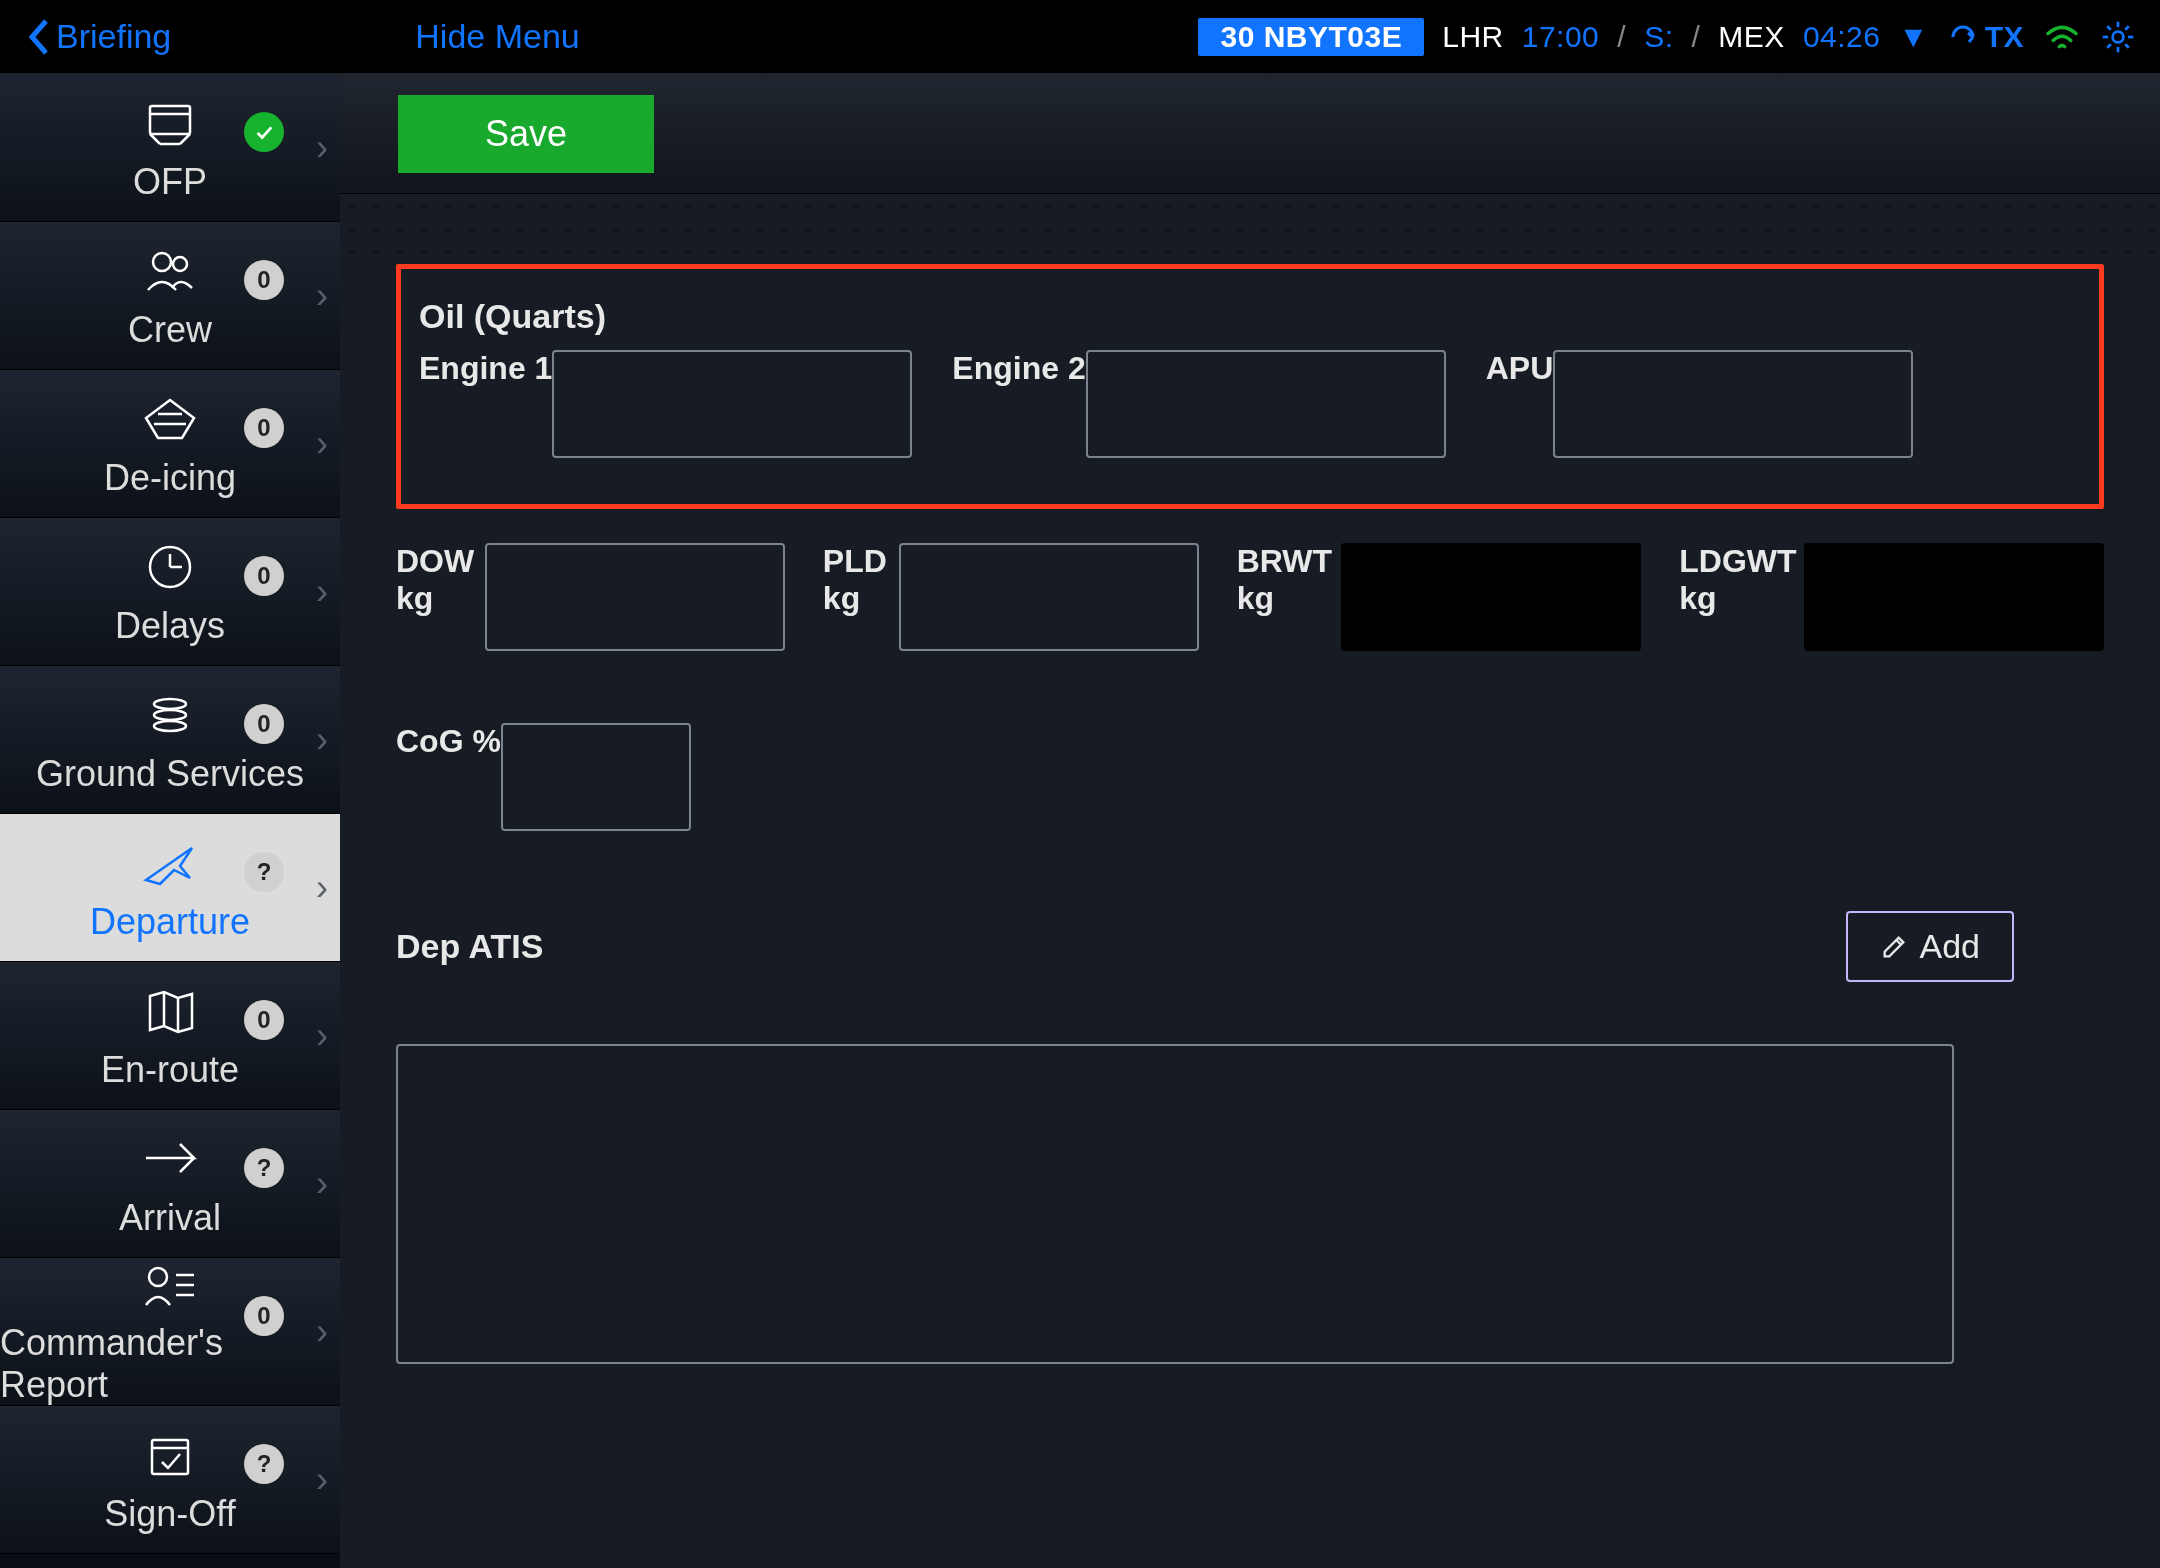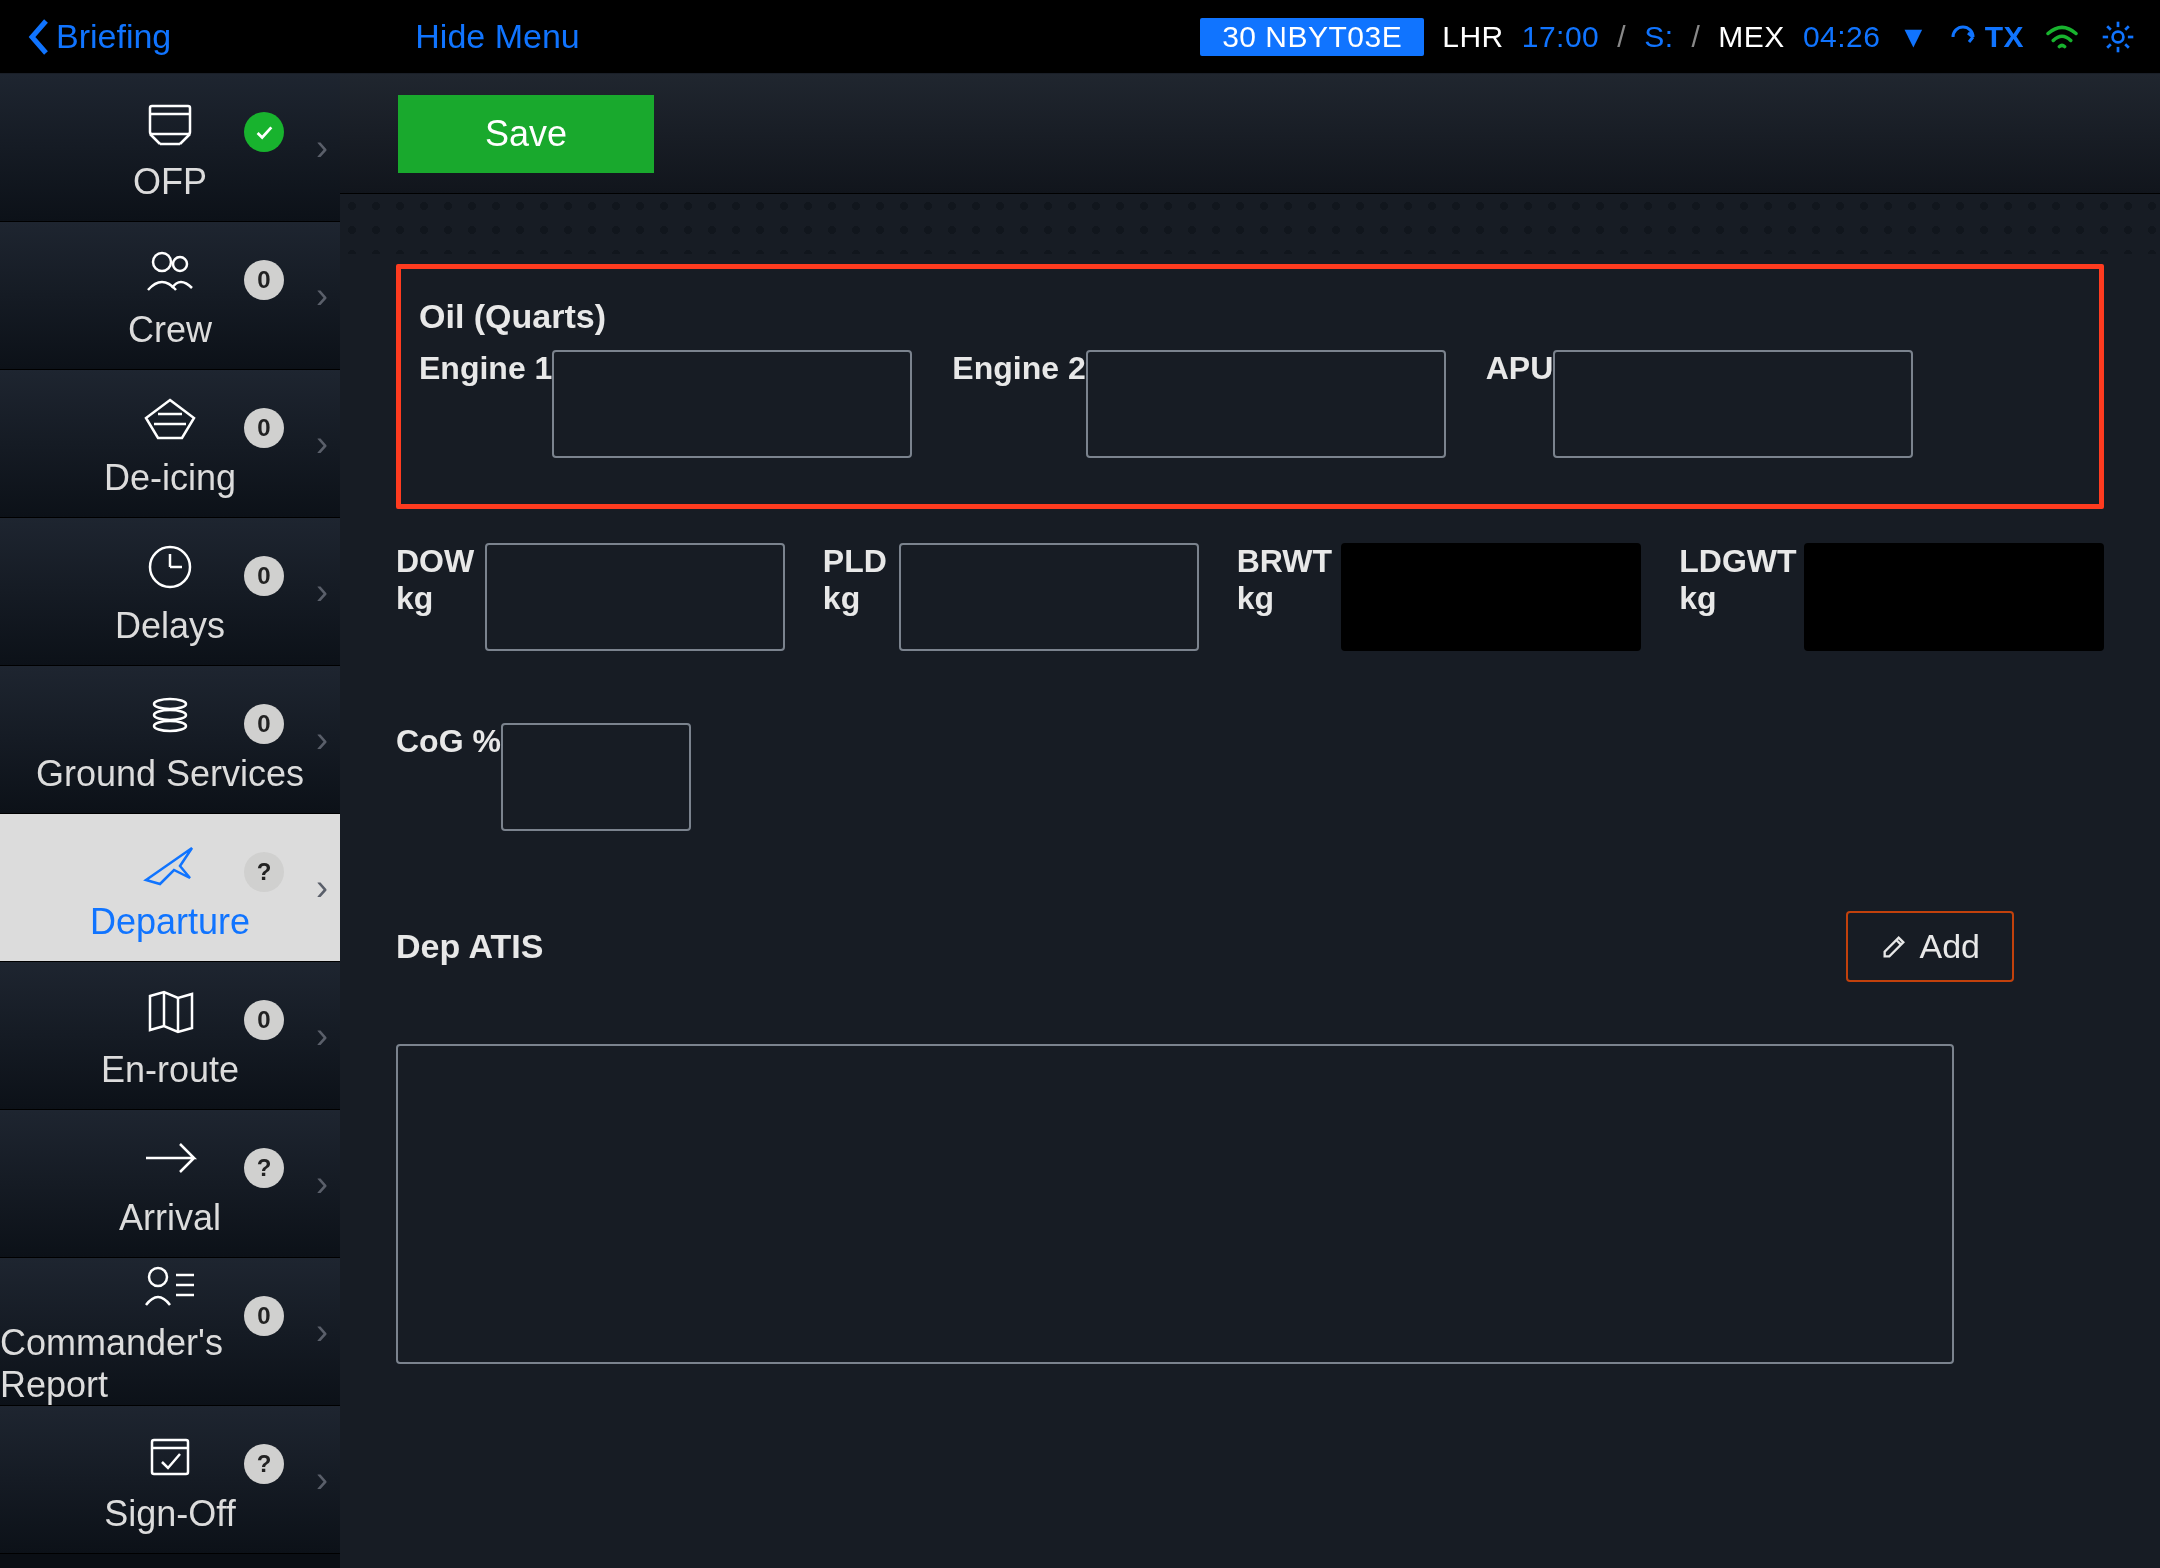--- a/index.html
+++ b/index.html
@@ -5,21 +5,21 @@
   * { box-sizing: border-box; margin: 0; padding: 0; }
   html, body { width: 2160px; height: 1568px; background: #0a0e14; font-family: -apple-system, "Helvetica Neue", Arial, sans-serif; color: #e8e8e8; overflow: hidden; }
   body { transform-origin: top left; }
 
   
   .topbar { height: 74px; background: #000; display: flex; align-items: center; padding: 0 24px; gap: 24px; font-size: 34px; border-bottom: 1px solid #1a1f28; }
   .back-btn { display: flex; align-items: center; color: #1074ff; cursor: pointer; }
   .back-btn svg { width: 28px; height: 40px; margin-right: 4px; }
   .hide-menu { color: #1074ff; margin-left: 220px; cursor: pointer; }
   .top-right { margin-left: auto; display: flex; align-items: center; gap: 18px; font-size: 30px; letter-spacing: 0.5px; }
-  .pill { background: #1074ff; color: #fff; padding: 2px 22px; border-radius: 2px; font-weight: 400; }
+  .pill { background: #1074ff; color: #fff; padding: 2px 22px; border-radius: 2px; font-weight: 700; }
   .airport-white { color: #fff; font-weight: 500; }
   .airport-time { color: #1074ff; }
   .slash { color: #888; }
   .tx { color: #1074ff; font-weight: 700; display: flex; align-items: center; gap: 6px; }
 
   
   .layout { display: flex; height: calc(100% - 74px); }
 
   
   .sidebar { width: 340px; background: #0a0e14; display: flex; flex-direction: column; }
@@ -50,21 +50,21 @@
   .field-row { display: flex; gap: 40px; margin-top: 6px; }
   .field { display: flex; flex-direction: row; }
   .field-label { font-size: 32px; font-weight: 600; margin-bottom: 14px; }
   .txt-input { height: 108px; border: 2px solid #7b838e; background: transparent; border-radius: 4px; width: 360px; color: #fff; font-size: 30px; padding: 0 18px; }
   .txt-input.dark { background: #000; border-color: #000; width: 310px; }
   .txt-input.sm { width: 190px; }
   .row2 { margin-top: 34px; gap: 38px; }
   .row2 .txt-input { width: 300px; }
 
   .atis-row { display: flex; align-items: center; justify-content: space-between; margin-top: 80px; padding-right: 90px; }
-  .add-btn { display: flex; align-items: center; gap: 12px; border: 2px solid #c2410c; color: #e8e8e8; background: transparent; font-size: 34px; padding: 14px 32px; border-radius: 4px; cursor: pointer; }
+  .add-btn { display: flex; align-items: center; gap: 12px; border: 2px solid #c4b5fd; color: #e8e8e8; background: transparent; font-size: 34px; padding: 14px 32px; border-radius: 4px; cursor: pointer; }
   .add-btn svg { width: 28px; height: 28px; stroke: #e8e8e8; fill: none; stroke-width: 2; }
 
   .atis-area { margin-top: 62px; border: 2px solid #7b838e; border-radius: 4px; width: 1558px; height: 320px; background: transparent; color: #fff; font-size: 28px; padding: 18px; resize: none; }
 </style>
 </head>
 <body>
 
 <div class="topbar">
   <div class="back-btn">
     <svg viewBox="0 0 24 40">

